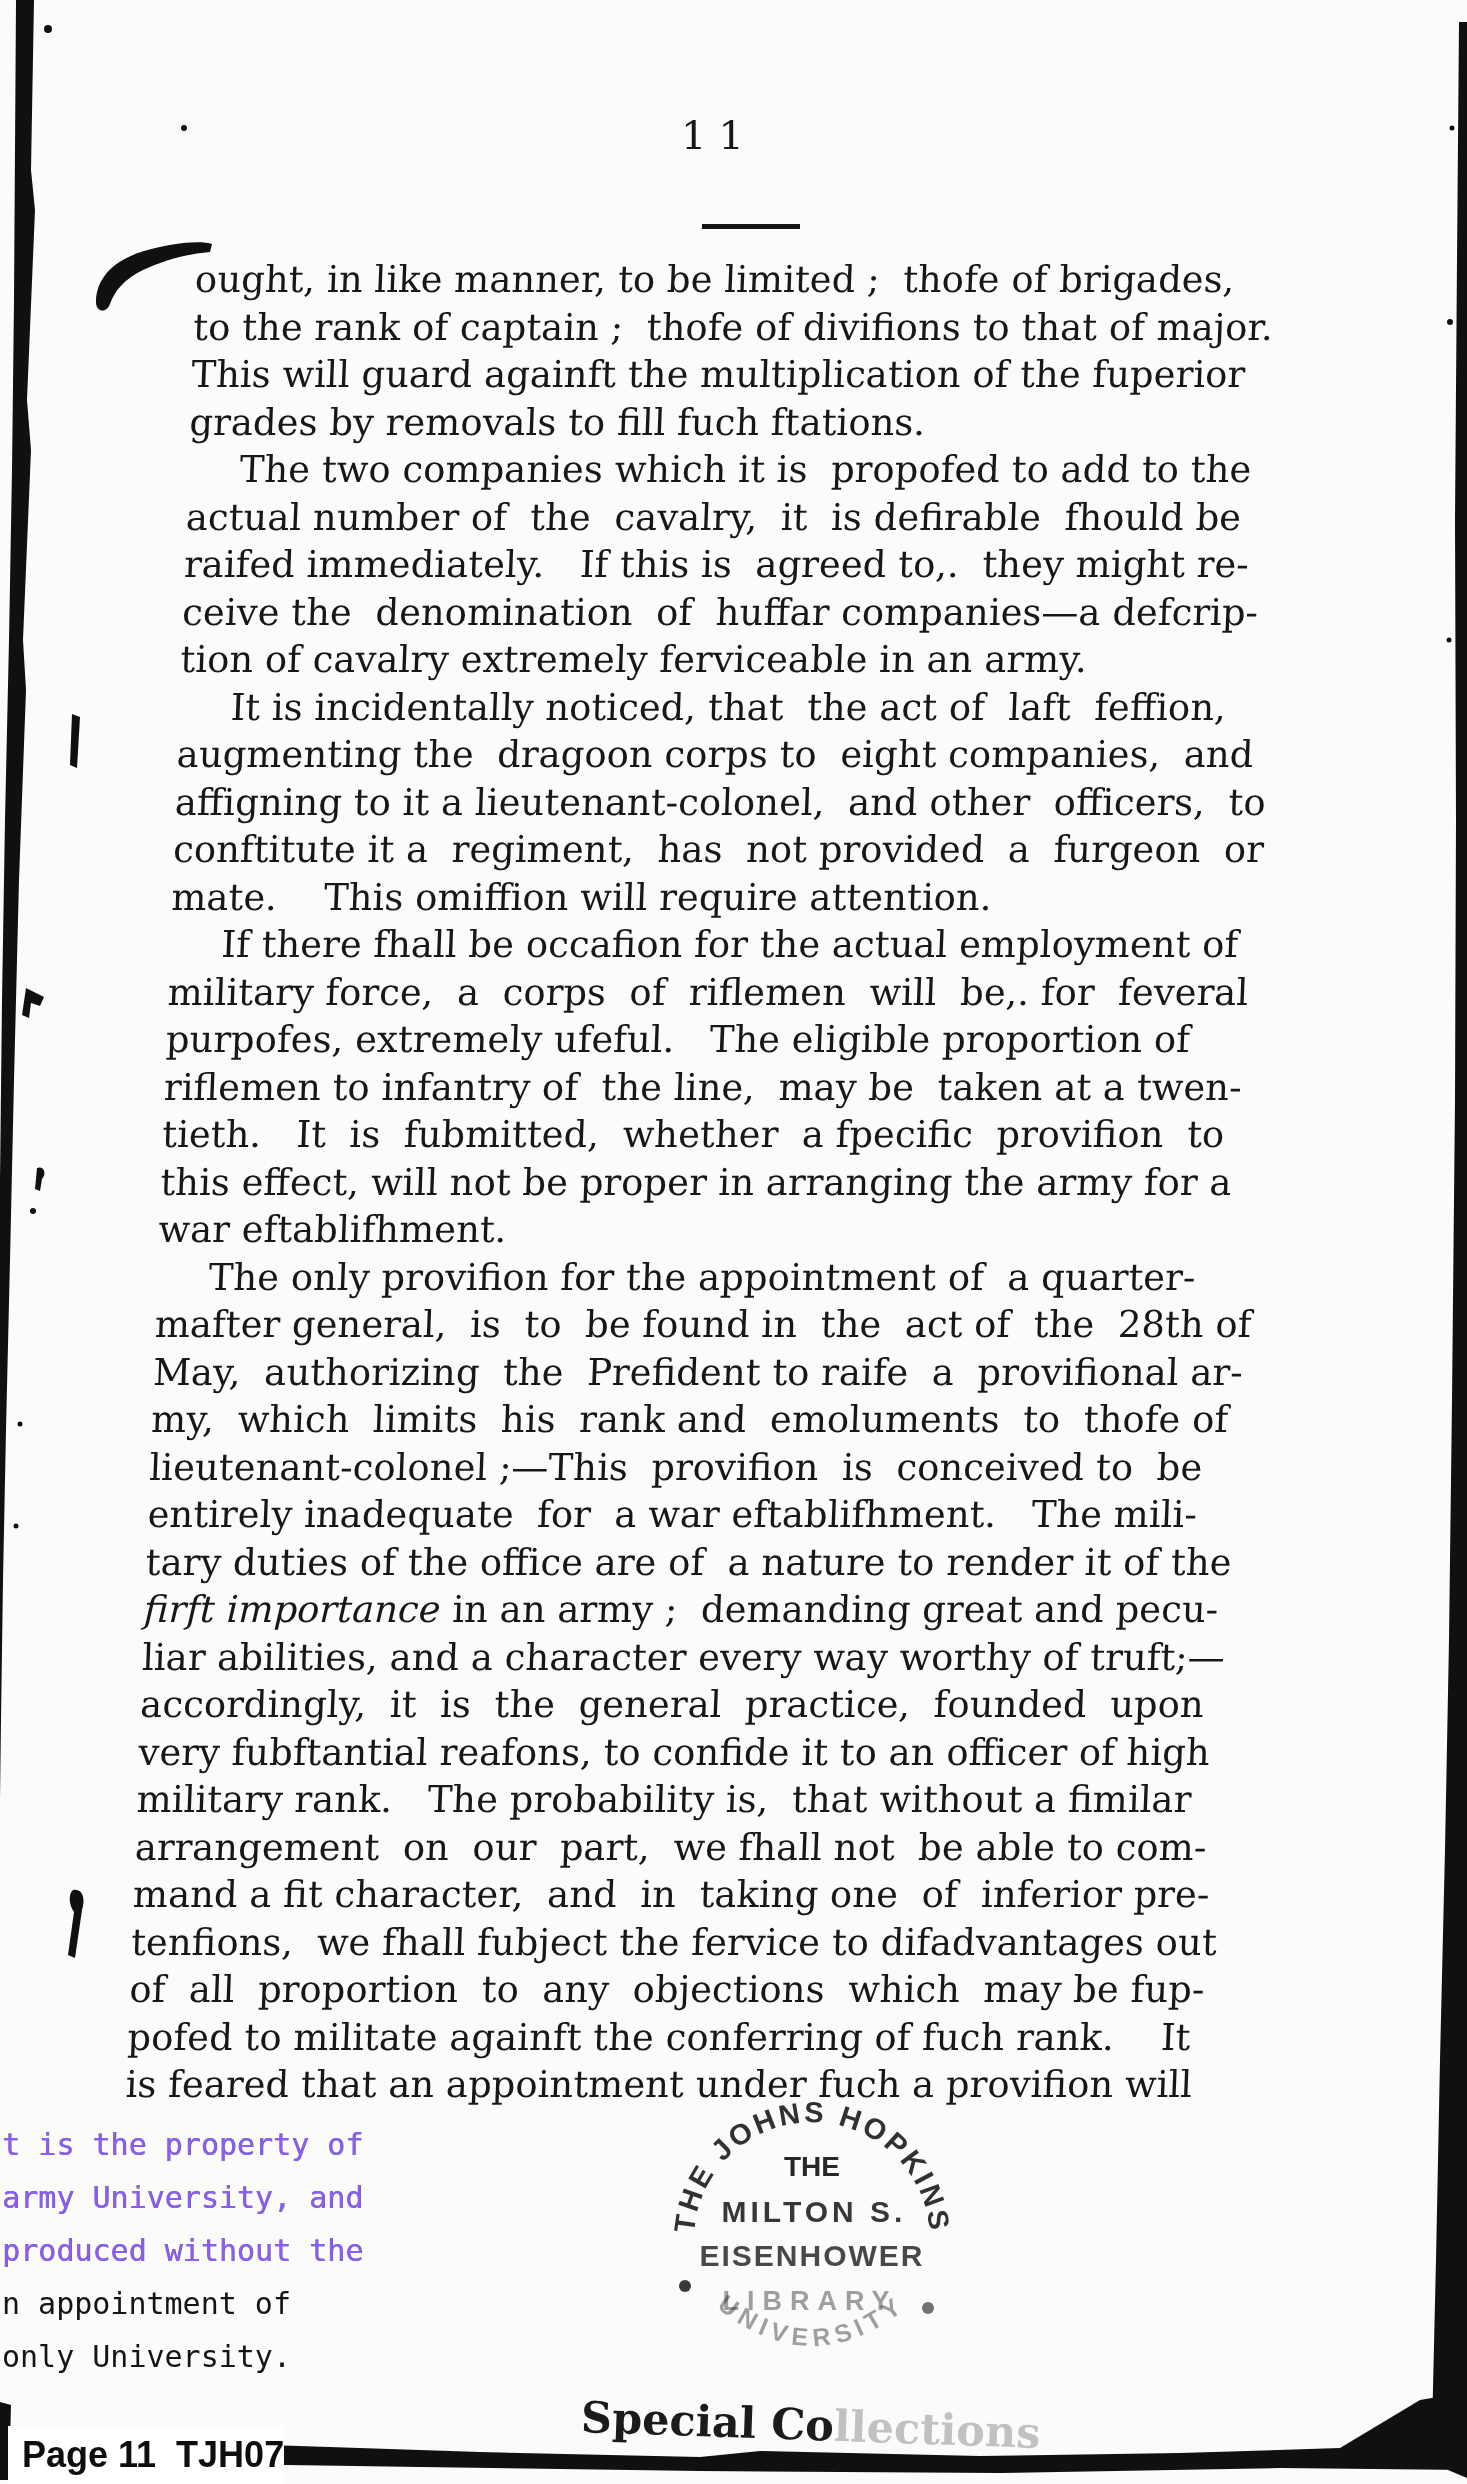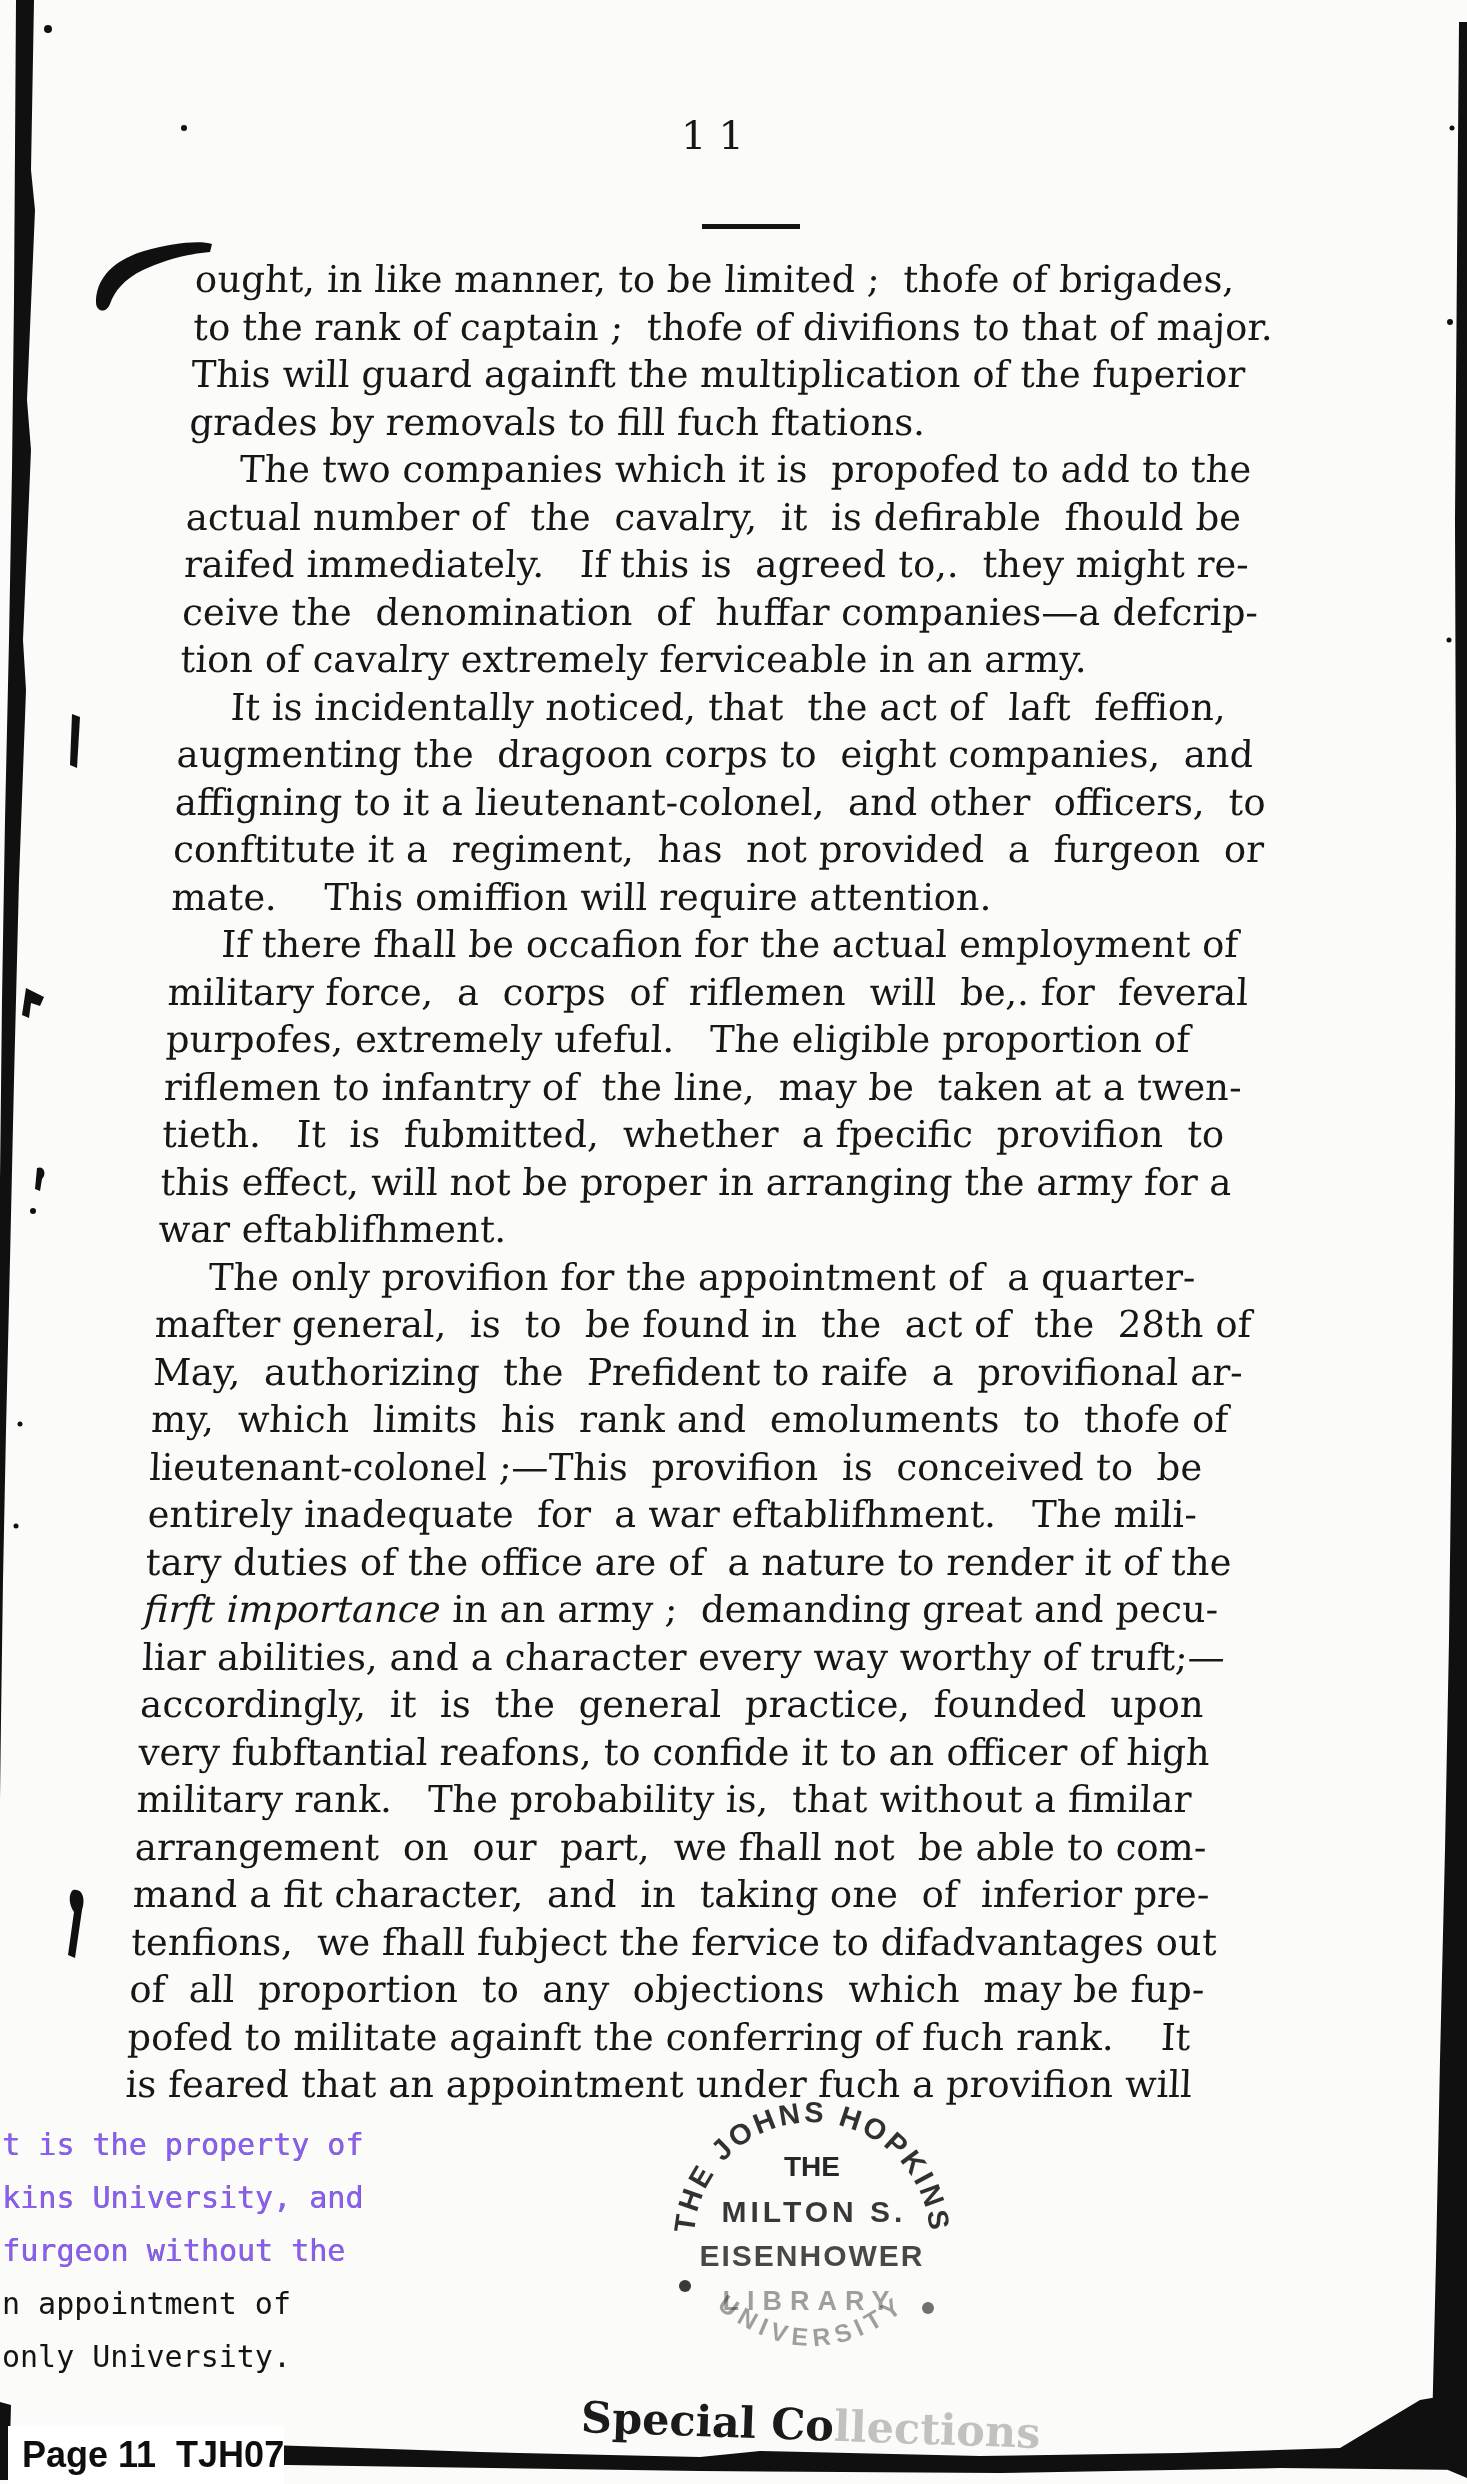--- a/index.html
+++ b/index.html
@@ -94,21 +94,21 @@
       <div class="text-line">military rank.   The probability is,  that without a fimilar</div>
       <div class="text-line">arrangement  on  our  part,  we fhall not  be able to com-</div>
       <div class="text-line">mand a fit character,  and  in  taking one  of  inferior pre-</div>
       <div class="text-line">tenfions,  we fhall fubject the fervice to difadvantages out</div>
       <div class="text-line">of  all  proportion  to  any  objections  which  may be fup-</div>
       <div class="text-line">pofed to militate againft the conferring of fuch rank.    It</div>
       <div class="text-line">is feared that an appointment under fuch a provifion will</div>
     </div>
   </div>
 
-<div class="typewritten"><div class="tw-line tw-faded">t is the property of</div><div class="tw-line tw-faded">kins University, and</div><div class="tw-line tw-faded">furgeon without the</div><div class="tw-line">n appointment of</div><div class="tw-line">only University.</div></div>
+<div class="typewritten"><div class="tw-line tw-faded">t is the property of</div><div class="tw-line tw-faded">army University, and</div><div class="tw-line tw-faded">produced without the</div><div class="tw-line">n appointment of</div><div class="tw-line">only University.</div></div>
 
 <svg class="stamp-svg" width="345" height="300" viewBox="0 0 345 300">
   <defs>
     <path id="arcTop" d="M65,202 A118,118 0 1 1 279,202"></path>
     <path id="arcBottom" d="M75,218 Q172,298 269,218"></path>
   </defs>
   <g fill="#161616" font-family="Liberation Sans, sans-serif" font-weight="bold">
     <text font-size="29" letter-spacing="3" opacity="0.88">
       <textPath href="#arcTop" startOffset="50%" text-anchor="middle">THE JOHNS HOPKINS</textPath>
     </text>

